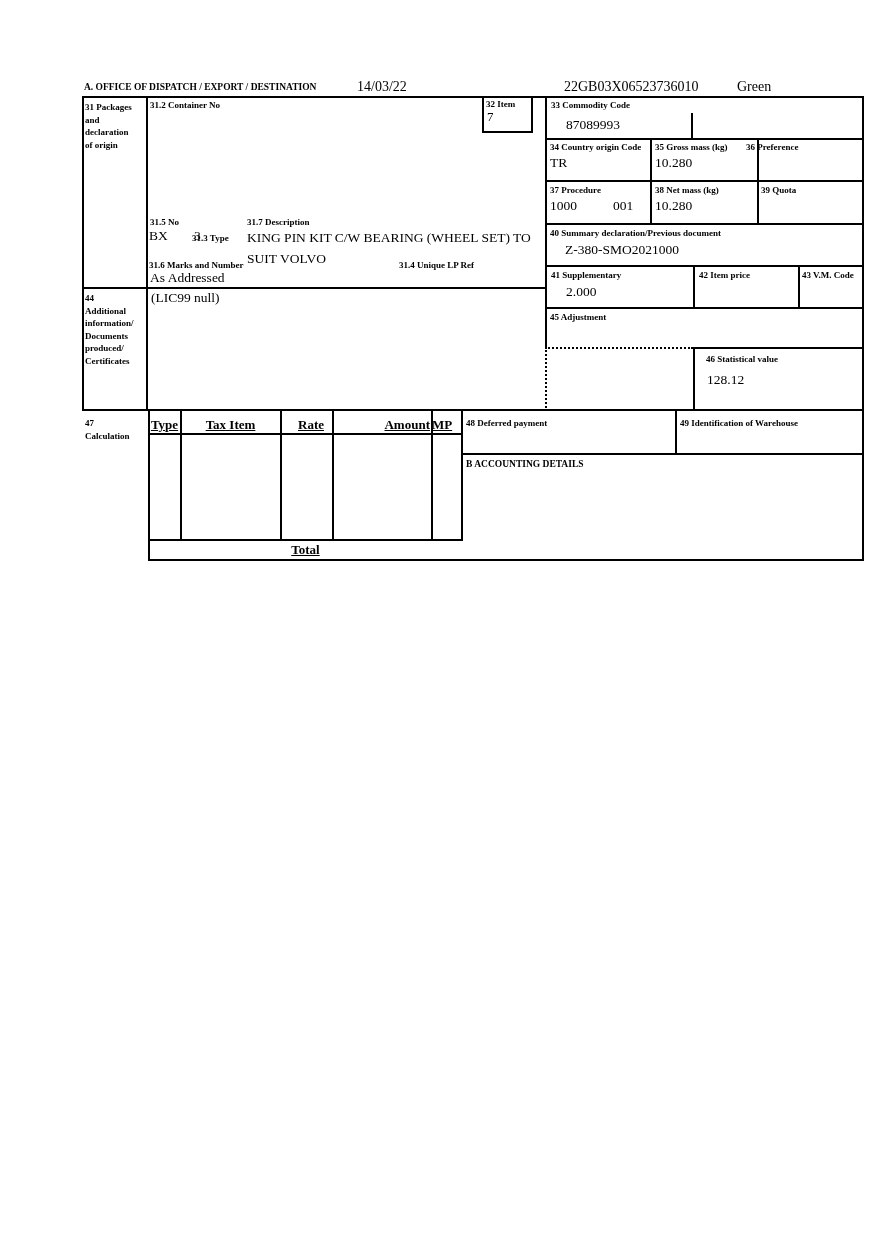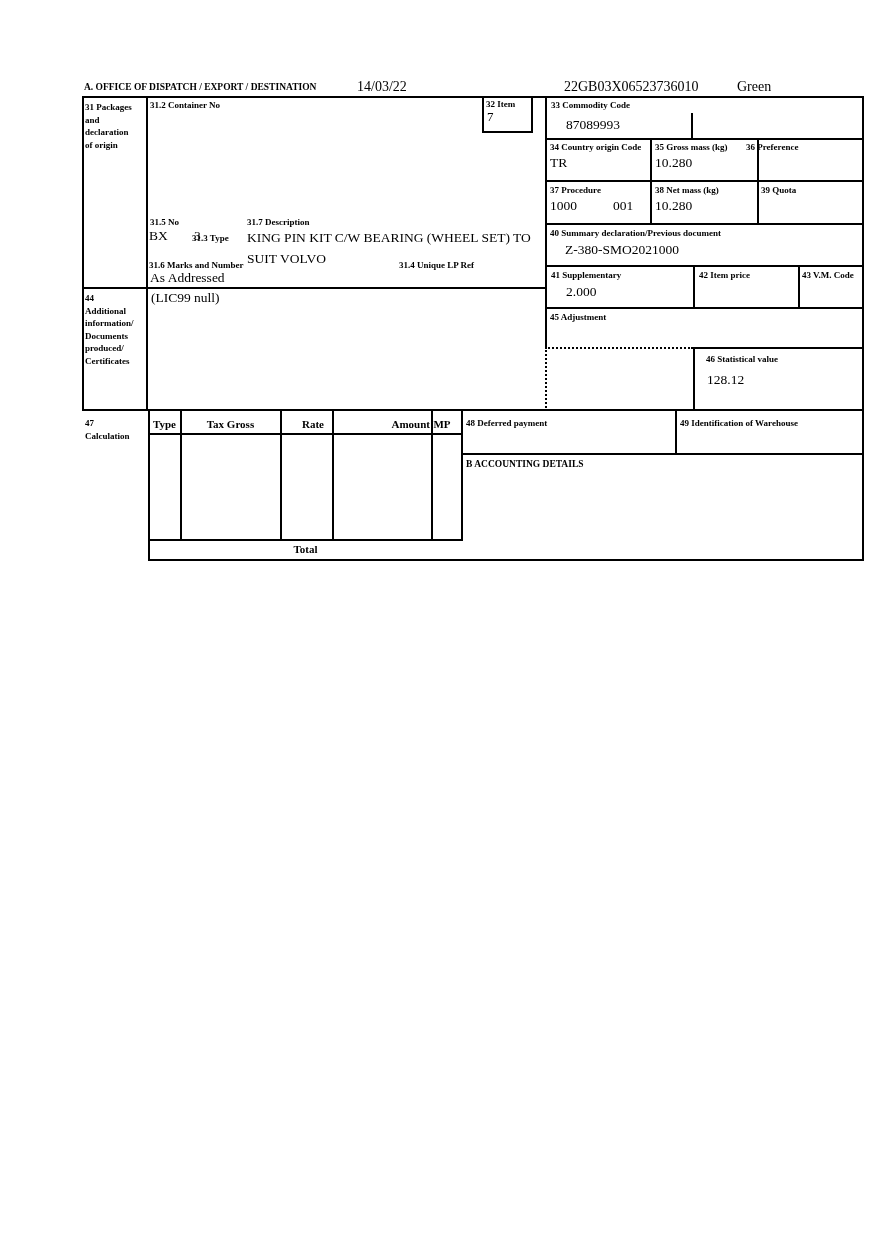--- a/index.html
+++ b/index.html
@@ -11,21 +11,21 @@
   }
   .page { position:relative; width:882px; height:1250px; background:#fff; overflow:hidden; }
   .lbl { position:absolute; font-weight:bold; font-size:9px; line-height:11px; white-space:nowrap; }
   .lbl-lines { position:absolute; font-weight:bold; font-size:9px; line-height:12.5px; white-space:nowrap; }
   .val { position:absolute; font-size:13.5px; line-height:16px; white-space:nowrap; }
   .hdrtxt { position:absolute; font-size:14px; line-height:16px; white-space:nowrap; }
   .hline { position:absolute; background:#000; height:2px; }
   .vline { position:absolute; background:#000; width:2px; }
   .hdot  { position:absolute; border-top:2px dotted #000; height:0; }
   .vdot  { position:absolute; border-left:2px dotted #000; width:0; }
-  .colhdr { position:absolute; font-weight:bold; font-size:11px; line-height:11px; }
+  .colhdr { position:absolute; font-weight:bold; font-size:13px; line-height:11px;text-decoration:underline; }
   .ctr { text-align:center; }
   .rt  { text-align:right; }
   .wrapval { position:absolute; font-size:13.5px; line-height:21px; white-space:normal; }
 </style>
 </head>
 <body>
 
 <div class="page">
 
   <div class="lbl" style="left:84px; top:82px; font-size:9.5px;">A.  OFFICE OF DISPATCH / EXPORT / DESTINATION</div>
@@ -133,21 +133,21 @@
 
   <div class="lbl" style="left:550px; top:312px;">45 Adjustment</div>
   <div class="lbl" style="left:706px; top:354px;">46 Statistical value</div>
   <div class="val" style="left:707px; top:372px;">128.12</div>
 
   <div class="lbl-lines" style="left:85px; top:417px;">
     <div>47</div>
     <div>Calculation</div>
   </div>
   <div class="colhdr ctr" style="left:148px; top:419px; width:33px;">Type</div>
-  <div class="colhdr ctr" style="left:181px; top:419px; width:99px;">Tax Gross</div>
+  <div class="colhdr ctr" style="left:181px; top:419px; width:99px;">Tax Item</div>
   <div class="colhdr rt" style="left:281px; top:419px; width:47px; padding-right:4px;">Rate</div>
   <div class="colhdr rt" style="left:333px; top:419px; width:97px; padding-right:0;">Amount</div>
   <div class="colhdr ctr" style="left:431px; top:419px; width:22px;">MP</div>
   <div class="colhdr ctr" style="left:148px; top:544px; width:315px;">Total</div>
 
   <div class="lbl" style="left:466px; top:418px;">48 Deferred payment</div>
   <div class="lbl" style="left:680px; top:418px;">49 Identification of Warehouse</div>
   <div class="lbl" style="left:466px; top:459px; font-size:9.5px;">B ACCOUNTING DETAILS</div>
 
 </div>

